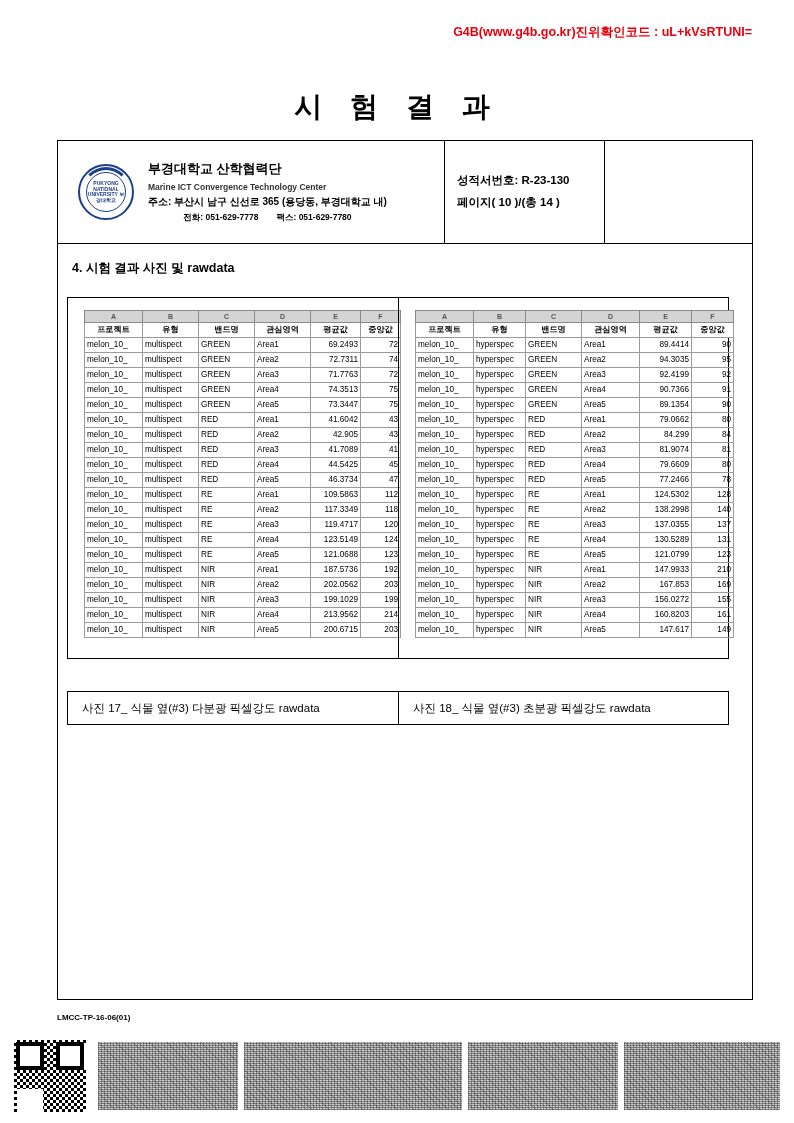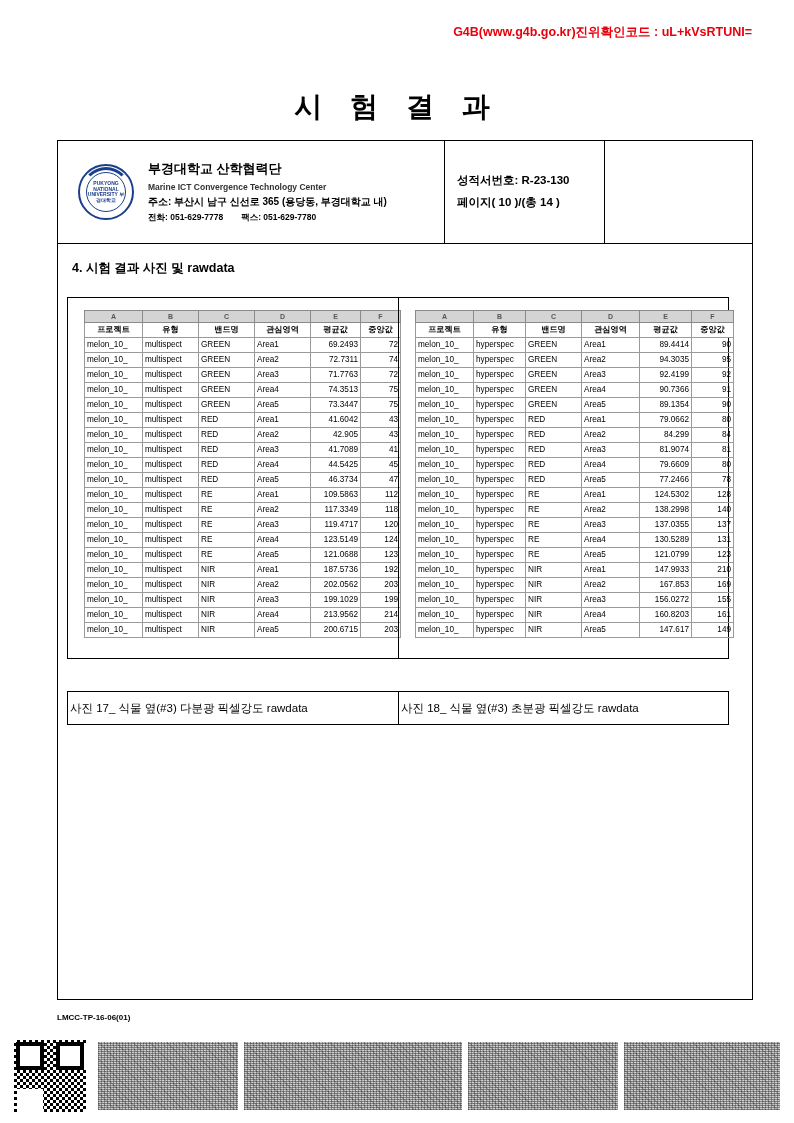--- a/index.html
+++ b/index.html
@@ -75,21 +75,21 @@
     border-top: 3px solid #1b3f8b;
     border-left: 3px solid transparent;
     border-right: 3px solid transparent;
     border-bottom: 3px solid transparent;
   }
   .org-text { padding-left: 6px; }
   .org-line1 { font-size: 13px; font-weight: bold; line-height: 1.45; }
   .org-line2 { font-size: 13px; font-weight: bold; line-height: 1.45; }
   .org-en { font-size: 8.5px; font-weight: bold; color: #333; margin-top: 3px; margin-bottom: 3px; }
   .org-addr { font-size: 10px; font-weight: bold; margin-top: 3px; }
-  .org-tel { font-size: 8.5px; font-weight: bold; margin-top: 3px; }
+  .org-tel { font-size: 8.5px; font-weight: bold; margin-top: 3px; text-align: center; }
   .org-tel .sp { display: inline-block; width: 18px; }
 
   .info-mid {
     width: 160px;
     border-right: 1px solid #000;
     display: flex; flex-direction: column; justify-content: center;
     padding-left: 12px;
   }
   .info-mid div { font-size: 11.5px; font-weight: bold; line-height: 1.9; }
   .info-right { flex: 1; }
@@ -150,21 +150,21 @@
   }
   .xls td.l { text-align: left; }
   .xls td.r { text-align: right; }
 
   .caption-row { display: flex; }
   .caption {
     width: 331px;
     border: 1px solid #000;
     height: 34px;
     display: flex; align-items: center;
-    padding-left: 2px;
+    padding-left: 14px;
     font-size: 11.5px;
   }
   .caption.left { border-right: none; }
 
   .footer-code {
     position: absolute;
     left: 57px;
     top: 1013px;
     font-size: 8px;
     font-weight: bold;

